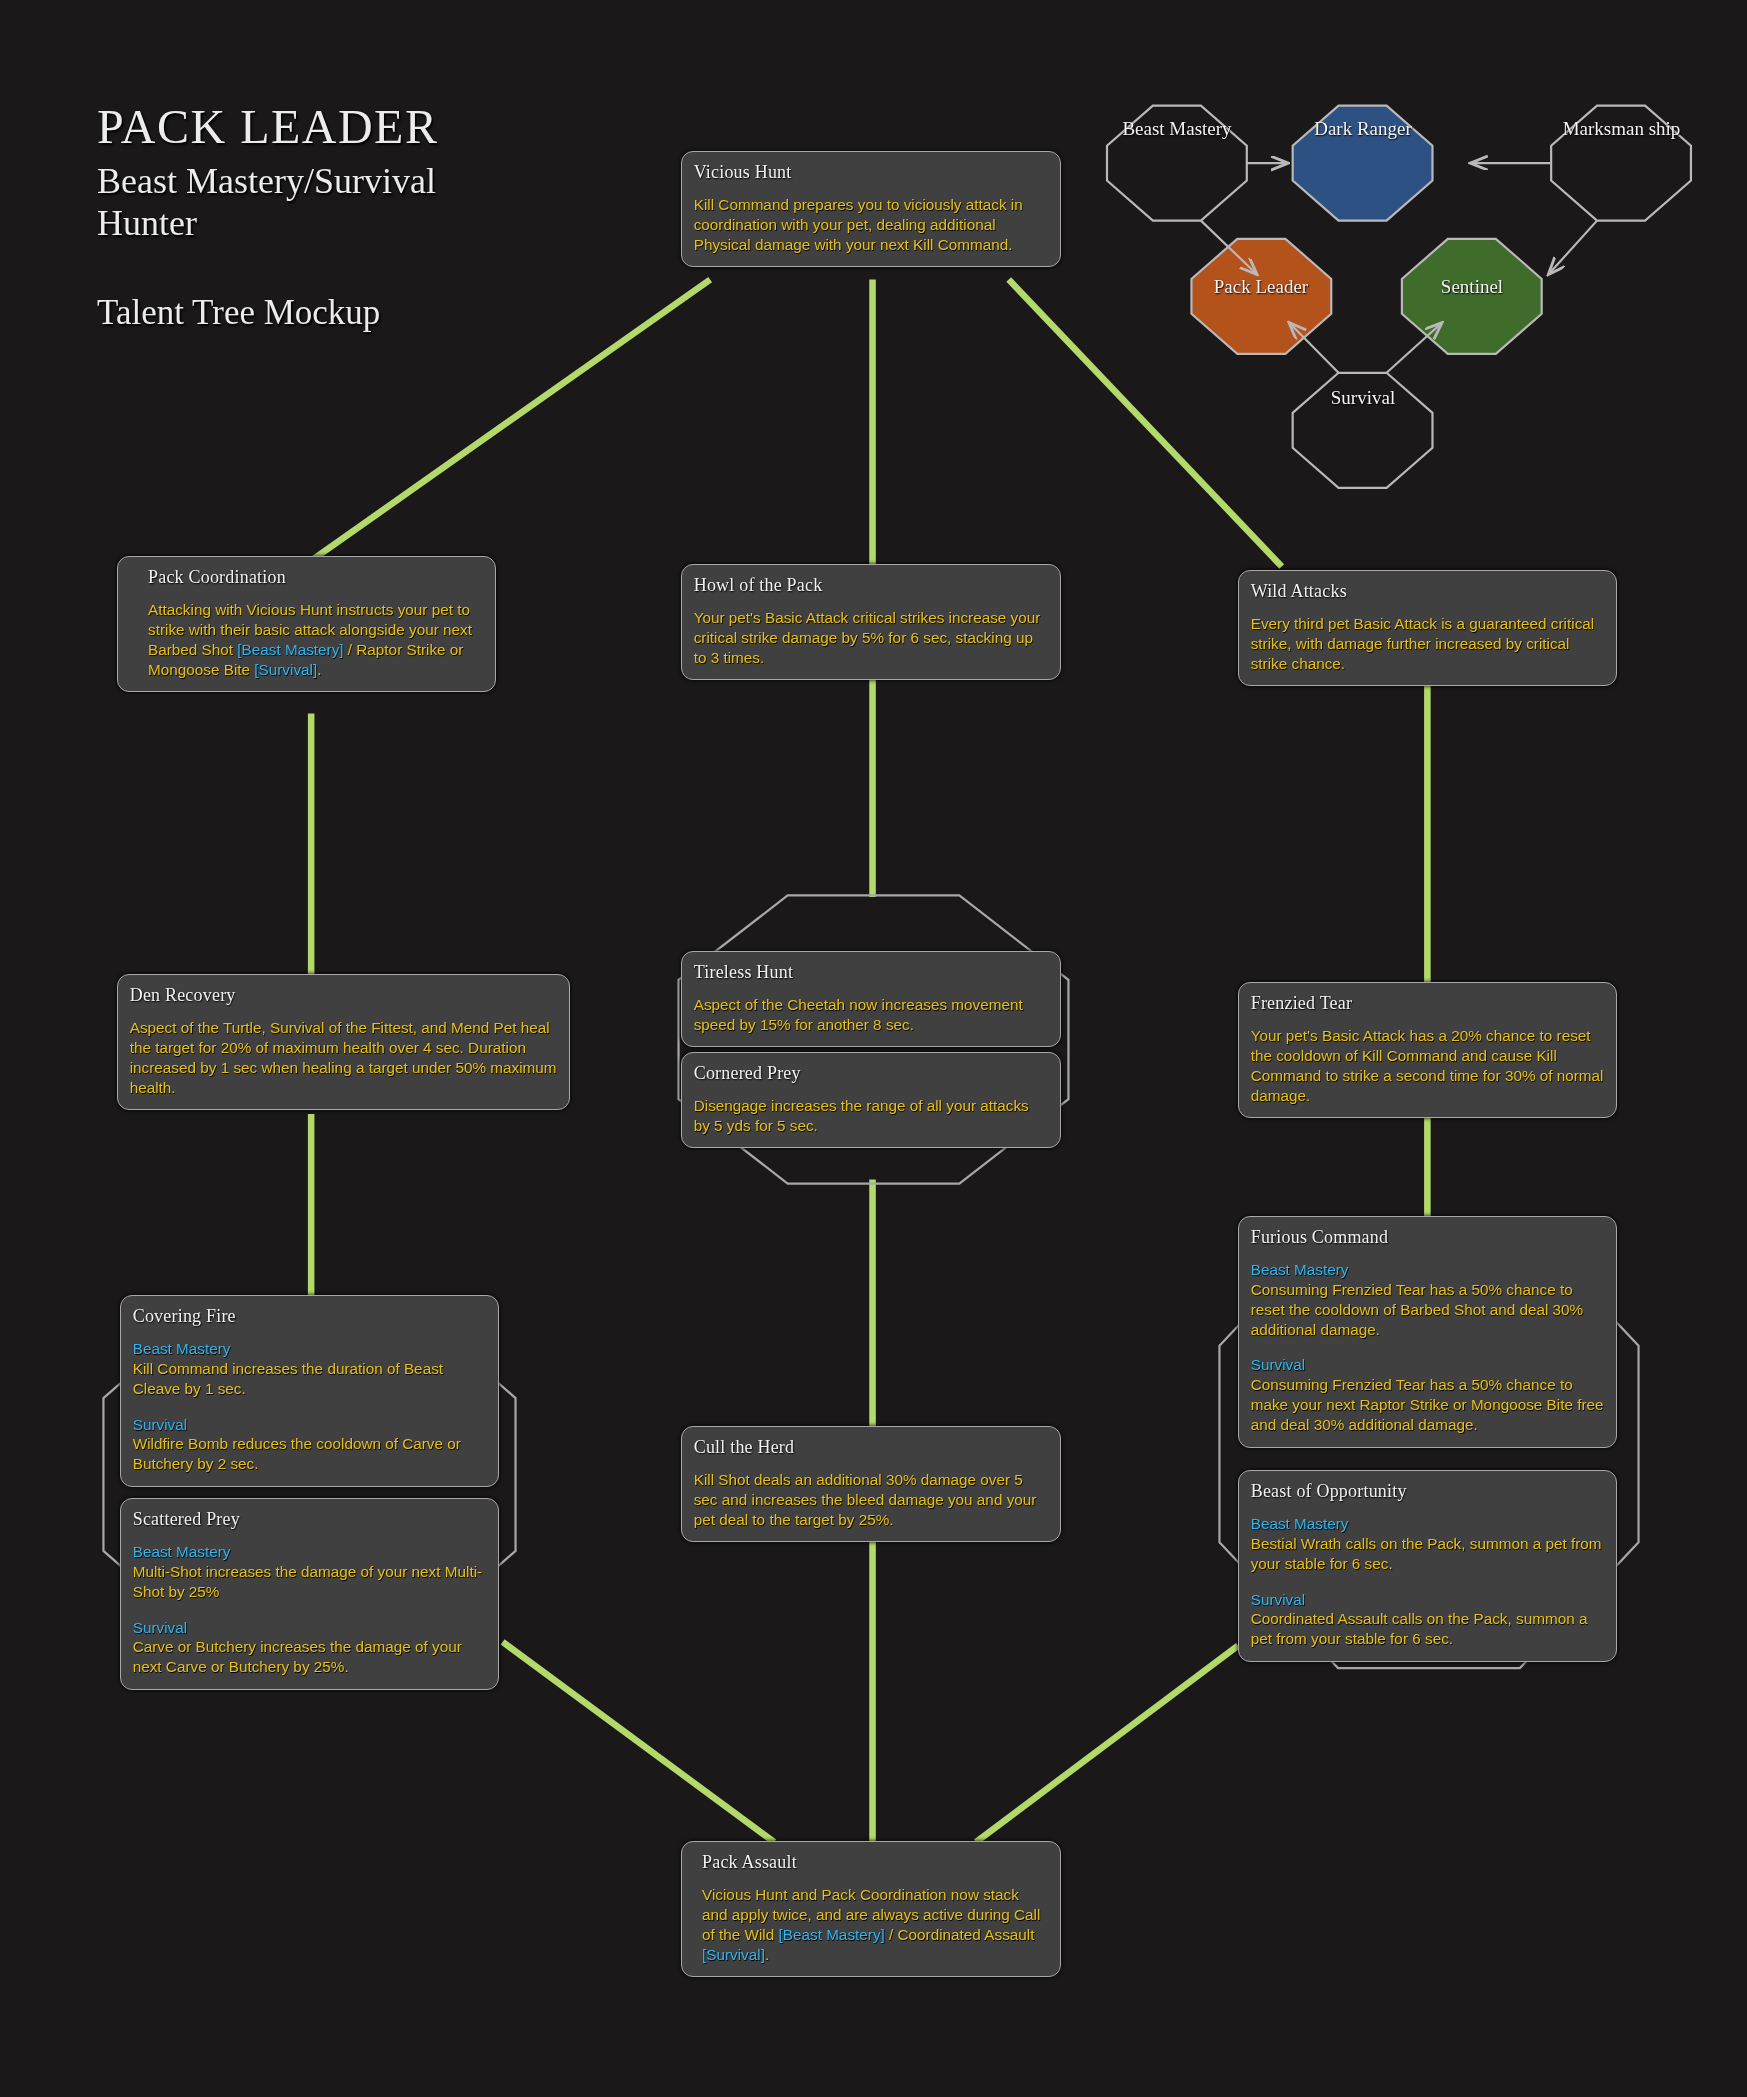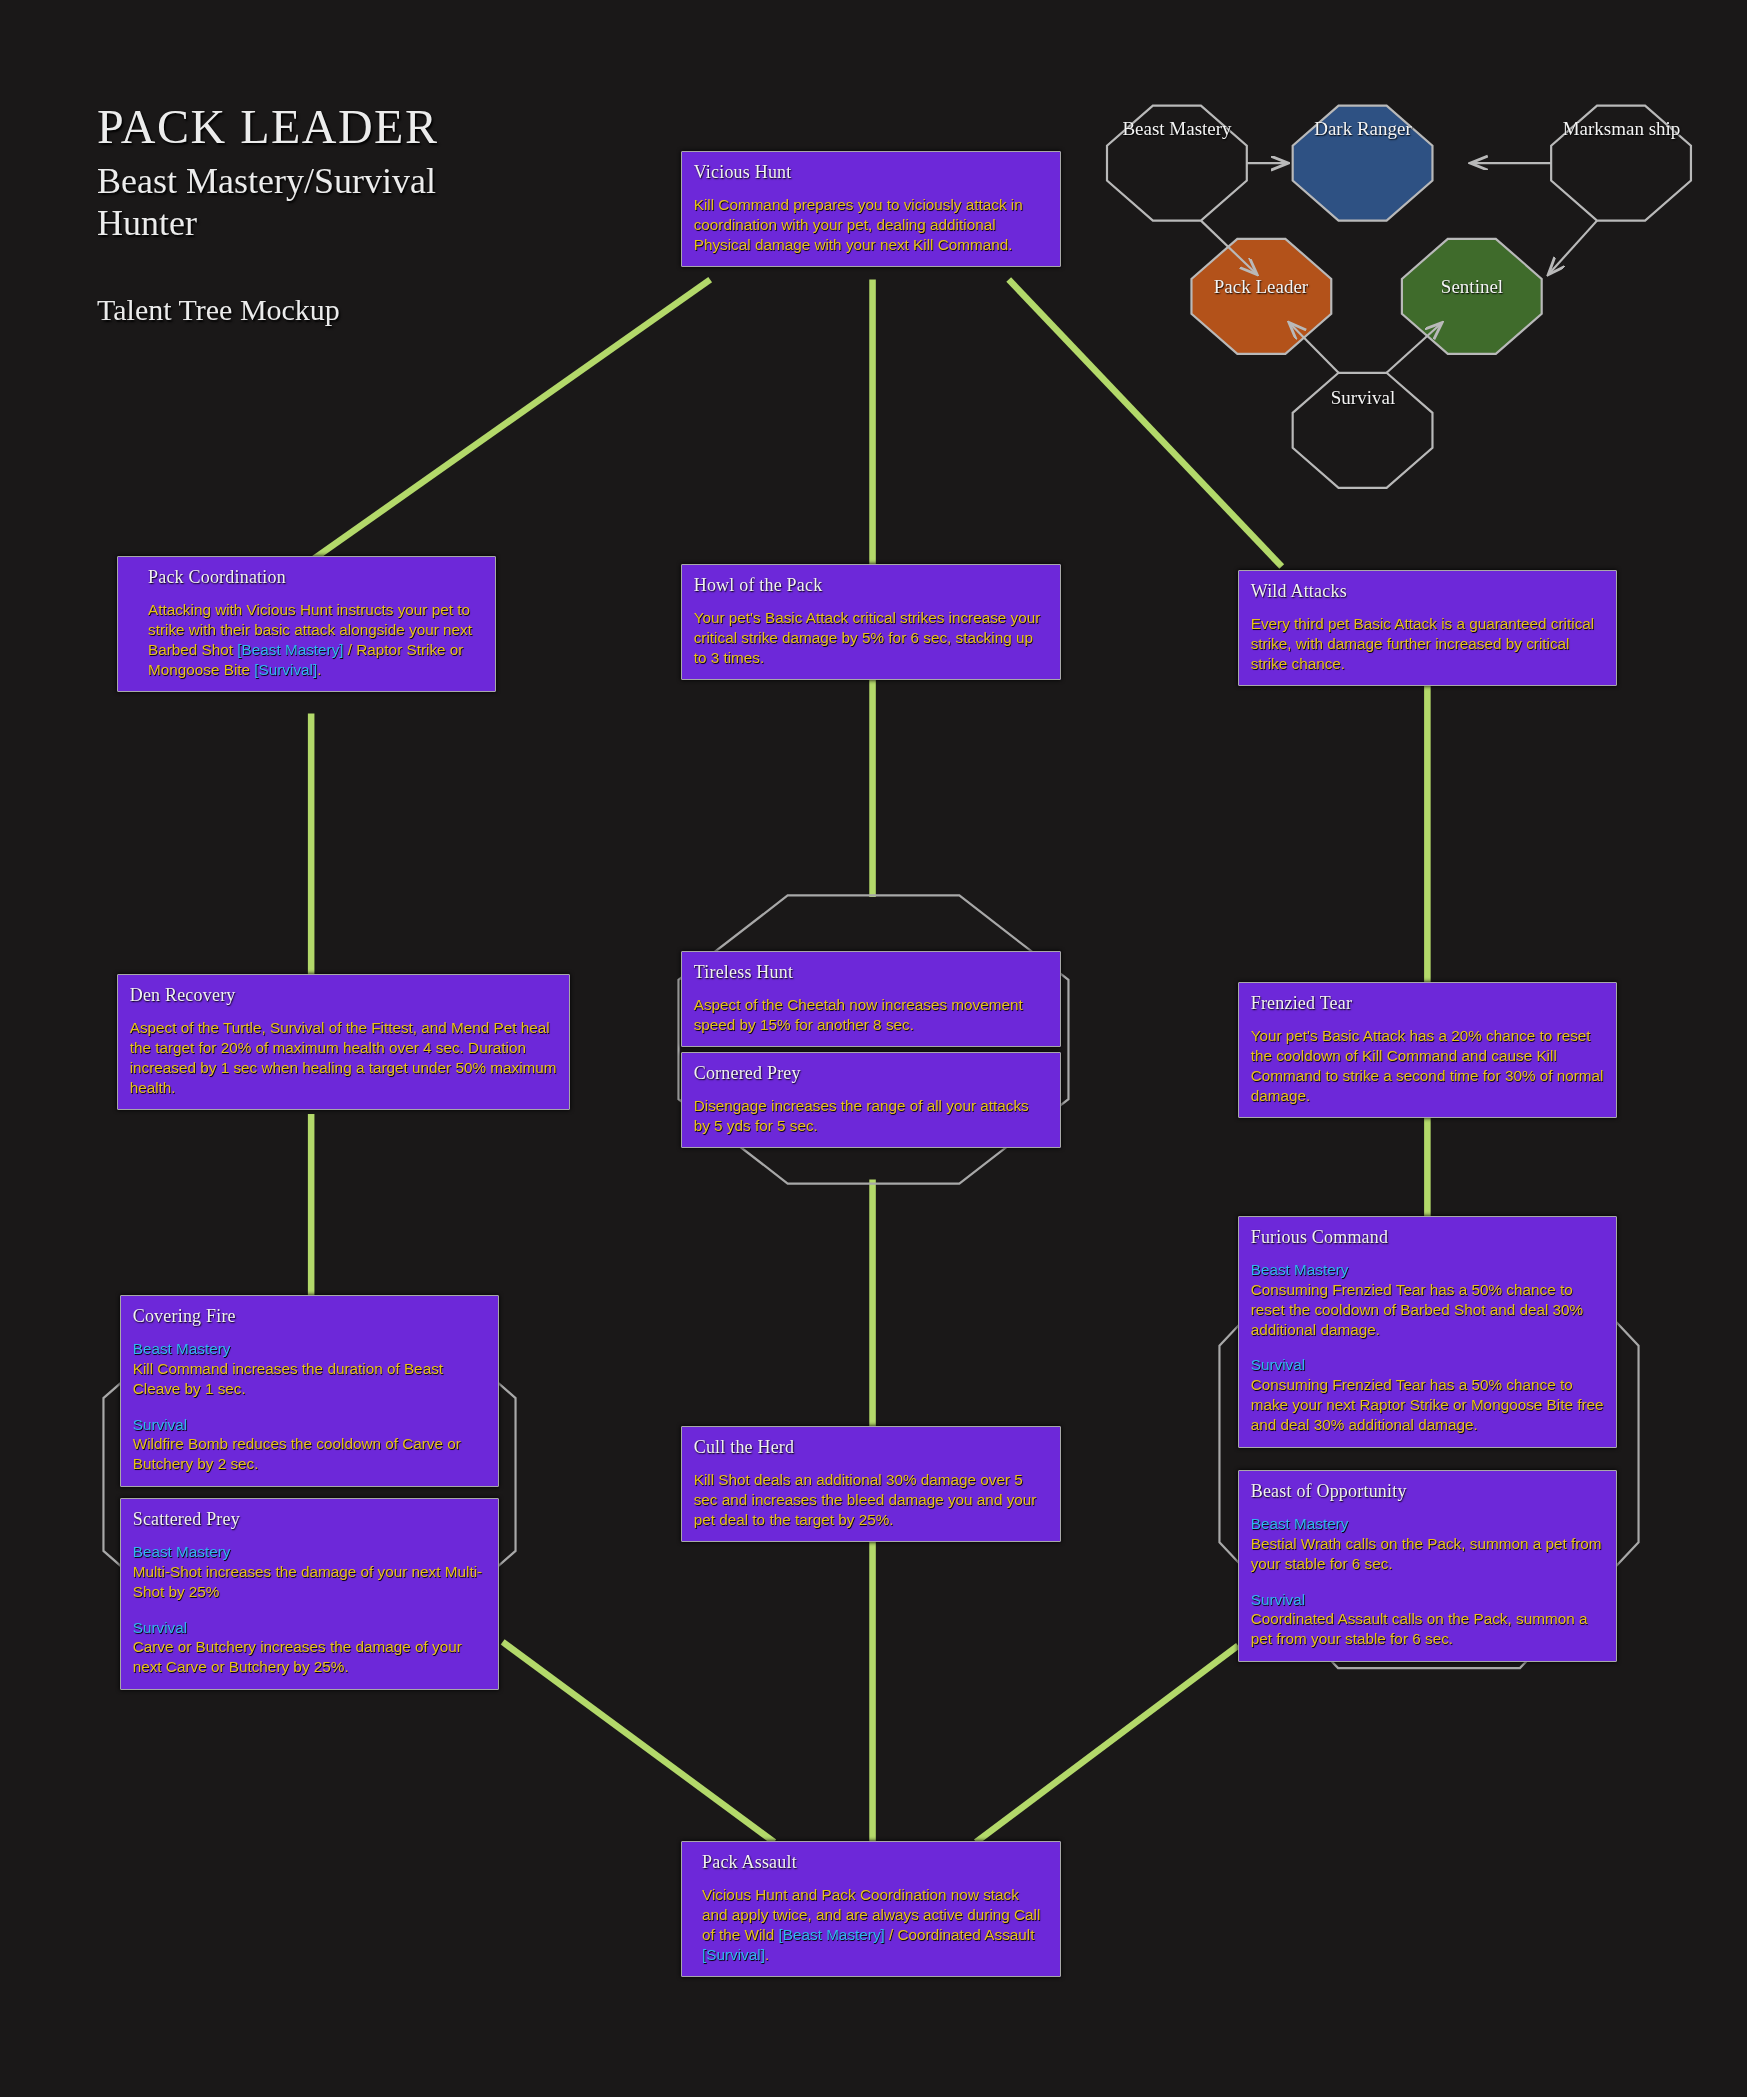--- a/index.html
+++ b/index.html
@@ -17,36 +17,36 @@
     font-size:48px; letter-spacing:1.5px; color:#ececec;
     text-shadow:1.5px 1.5px 2.2px #000; line-height:1.05;
   }
   #subtitle {
     font-family:"Liberation Serif", serif;
     font-size:36px; color:#ececec; text-shadow:1.5px 1.5px 2.2px #000;
     line-height:1.18; margin-top:7.3px; max-width:437px;
   }
   #mockup-label {
     font-family:"Liberation Serif", serif;
-    font-size:30px; color:#ececec; text-shadow:1.5px 1.5px 2.2px #000;
+    font-size:35px; color:#ececec; text-shadow:1.5px 1.5px 2.2px #000;
     margin-top:48px;
   }
 
   
   #edge-layer, #hex-layer { position:absolute; left:0; top:0;
     width:1748px; height:2097px; pointer-events:none; }
   #edge-layer { z-index:1; }
   #hex-layer  { z-index:2; }
 
   
   .card {
     position:absolute; z-index:5;
-    background:#6d28d9;
+    background:#404040;
     border:1.5px solid #a8a8a8;
-    border-radius:1px;
+    border-radius:12px;
     padding:9.5px 11.7px 11.7px 11.7px;
     box-shadow:0 0 4.4px #000;
   }
   .card-title {
     font-family:"Liberation Serif", serif;
     font-size:18px; color:#f2f2f2; text-shadow:0.7px 0.7px 1.5px #000;
     letter-spacing:0.2px; margin-bottom:12.4px;
   }
   .desc {
     font-size:15.3px; line-height:1.30; color:#e8c01e;

